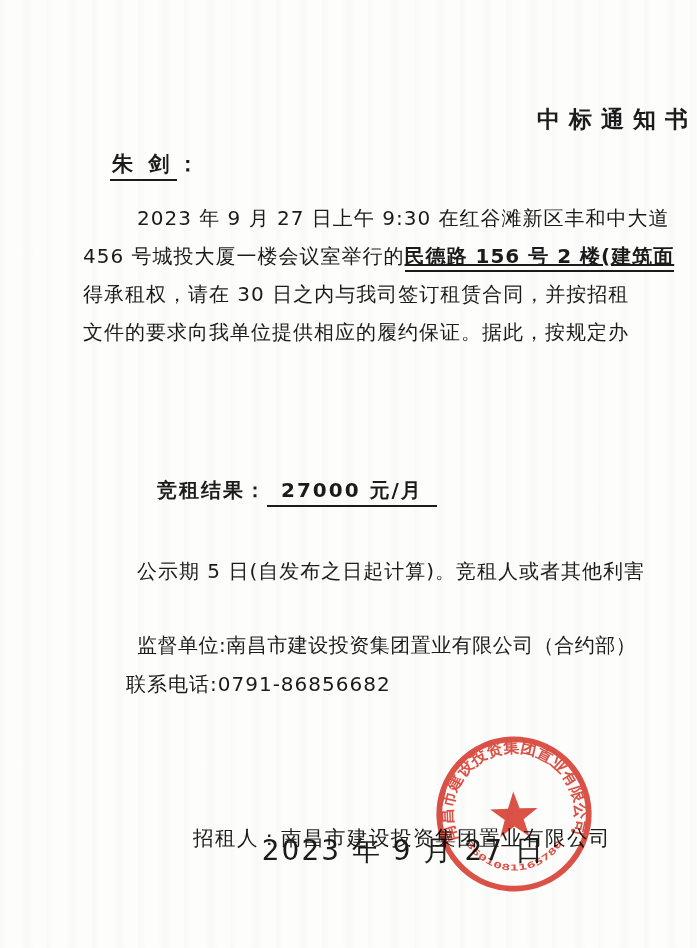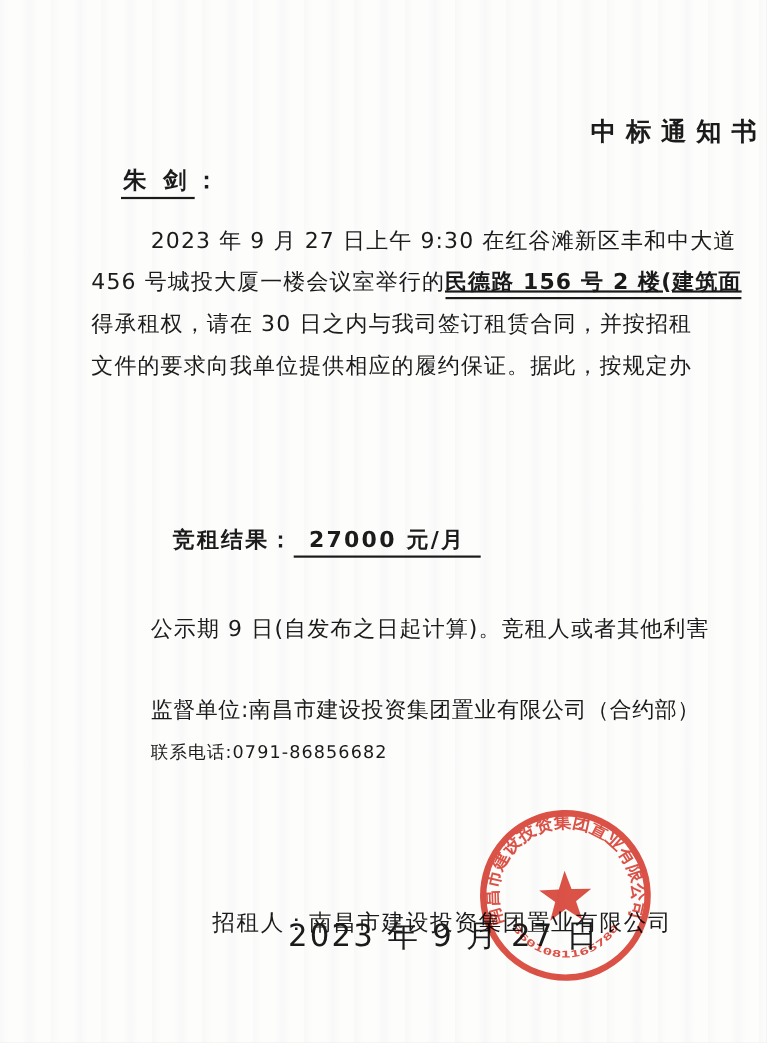--- a/index.html
+++ b/index.html
@@ -42,22 +42,22 @@
     position:absolute; top:470px; left:119px;
     font-size:20px; font-weight:bold; letter-spacing:2px;
     height:40px; line-height:40px; white-space:nowrap;margin-left:38px;
   }
   .result .value { border-bottom:2.5px solid #1b1b1b; padding:0 14px 3px 14px; }
   .supervisor {
     position:absolute; top:626px; left:83px; width:528px;
     height:38px; line-height:38px; font-size:20px; letter-spacing:0.5px; white-space:nowrap;
   }
   .phone {
-    position:absolute; top:665px; left:137px;
-    height:38px; line-height:38px; font-size:16px; letter-spacing:1px; white-space:nowrap;
+    position:absolute; top:665px; left:126px;
+    height:38px; line-height:38px; font-size:20px; letter-spacing:1px; white-space:nowrap;
   }
   .lessor {
     position:absolute; top:787px; right:86px;
     height:38px; line-height:38px; font-size:20.5px; letter-spacing:1.5px; white-space:nowrap;
     z-index:2;
     margin-top:32px;
   }
   .docdate {
     position:absolute; top:832px; right:152px;
     height:38px; line-height:38px; font-size:28px; letter-spacing:2px; white-space:nowrap;
@@ -88,21 +88,21 @@
     <div class="bline"><span>456 号城投大厦一楼会议室举行的</span><span class="emph">民德路 156 号 2 楼(建筑面</span></div>
     <div class="bline">得承租权，请在 30 日之内与我司签订租赁合同，并按招租</div>
     <div class="bline">文件的要求向我单位提供相应的履约保证。据此，按规定办</div>
   </div>
 
   <div class="result">
     <span>竞租结果：</span><span class="value">27000 元/月</span>
   </div>
 
   <div class="para p2">
-    <div class="bline indent">公示期 9 日(自发布之日起计算)。竞租人或者其他利害</div>
+    <div class="bline indent">公示期 5 日(自发布之日起计算)。竞租人或者其他利害</div>
   </div>
 
   <div class="supervisor indent">监督单位:南昌市建设投资集团置业有限公司（合约部）</div>
 
   <div class="phone">联系电话:0791-86856682</div>
 
   <div class="lessor">招租人：南昌市建设投资集团置业有限公司</div>
 
   <div class="docdate">2023 年 9 月 27 日</div>
 

